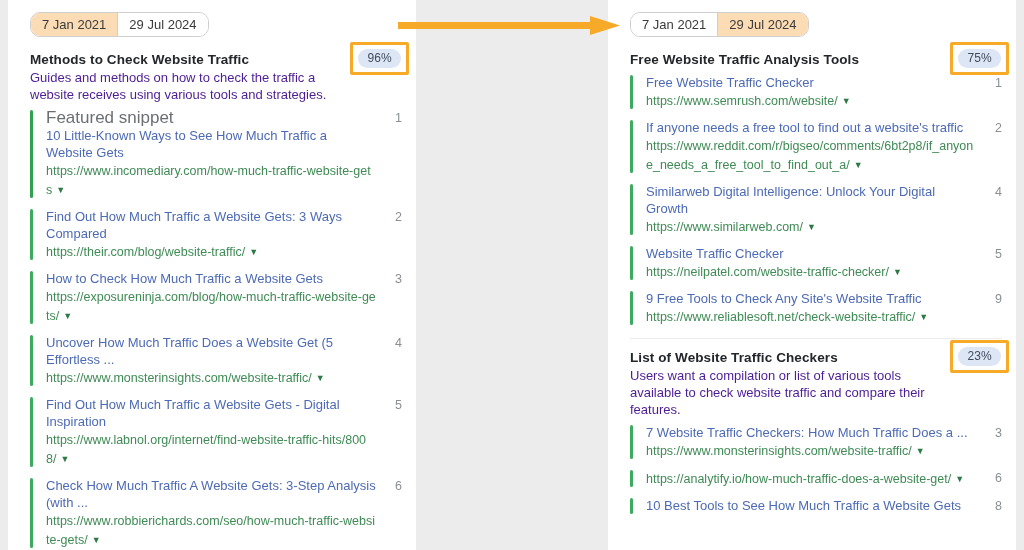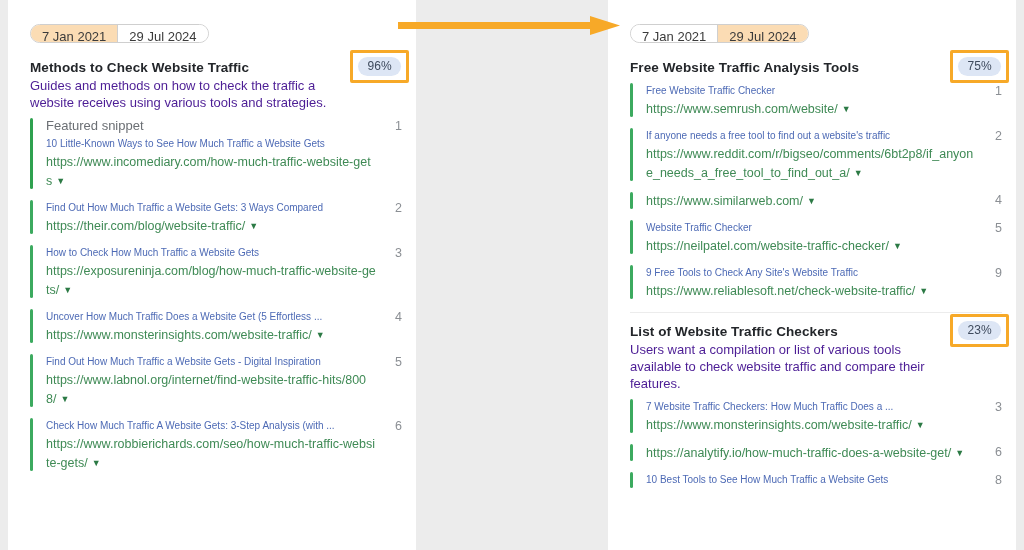--- a/index.html
+++ b/index.html
@@ -19,26 +19,26 @@
     overflow: hidden;
   }
   .panel-left  { left: 8px;   width: 408px; }
   .panel-right { left: 608px; width: 408px; }
 
   .panel-inner { padding: 0 14px 0 22px; }
 
   
   .date-toggle {
     display: inline-flex;
-    margin: 24px 0 0 0;
+    margin: 12px 0 0 0;
     border: 1px solid #cfcfcf;
     border-radius: 10px;
     overflow: hidden;
     background: #fff;
-    height: 19px;
+    height: 25px;
     position: relative;
     z-index: 5;
   }
   .date-btn {
     font-size: 13px;
     color: #3b3b3b;
     padding: 0 11px;
     line-height: 23px;
     background: #fff;
     white-space: nowrap;
@@ -105,26 +105,26 @@
     content: "";
     position: absolute;
     left: 0; top: 1px; bottom: 1px;
     width: 3px;
     border-radius: 2px;
     background: #3caa5f;
   }
   .result.snippet::before { background: #2fa14f; }
 
   .snippet-label {
-    font-size: 13px;
+    font-size: 17px;
     color: #6b6f74;
     line-height: 18px;
   }
   .r-title {
-    font-size: 10px;
+    font-size: 13px;
     color: #4d6ab5;
     line-height: 17px;
     word-break: break-word;
     cursor: pointer;
   }
   .r-url {
     font-size: 12.5px;
     color: #3f8a55;
     line-height: 17px;
     word-break: break-all;
@@ -255,20 +255,21 @@
             <div class="r-pos">1</div>
           </div>
 
           <div class="result">
             <div class="r-title">If anyone needs a free tool to find out a website's traffic</div>
             <span class="r-url">https://www.reddit.com/r/bigseo/comments/6bt2p8/if_anyone_needs_a_free_tool_to_find_out_a/</span><span class="caret">▼</span>
             <div class="r-pos">2</div>
           </div>
 
           <div class="result">
+            <div class="r-title">Similarweb Digital Intelligence: Unlock Your Digital Growth</div>
             <span class="r-url">https://www.similarweb.com/</span><span class="caret">▼</span>
             <div class="r-pos">4</div>
           </div>
 
           <div class="result">
             <div class="r-title">Website Traffic Checker</div>
             <span class="r-url">https://neilpatel.com/website-traffic-checker/</span><span class="caret">▼</span>
             <div class="r-pos">5</div>
           </div>
 

